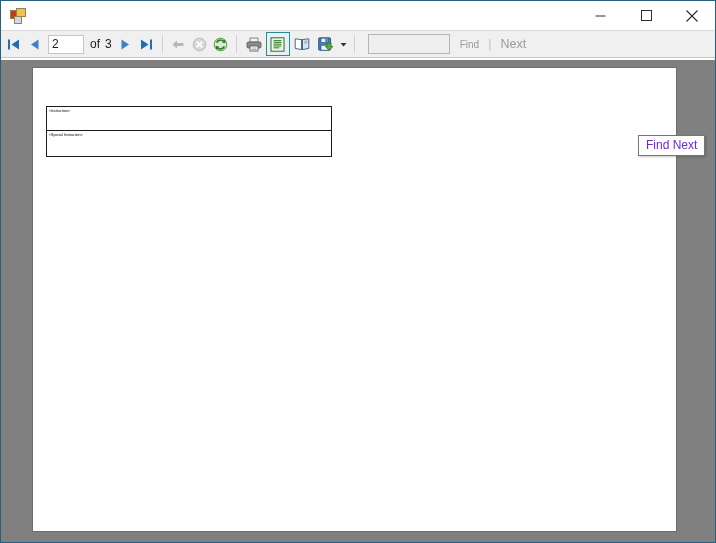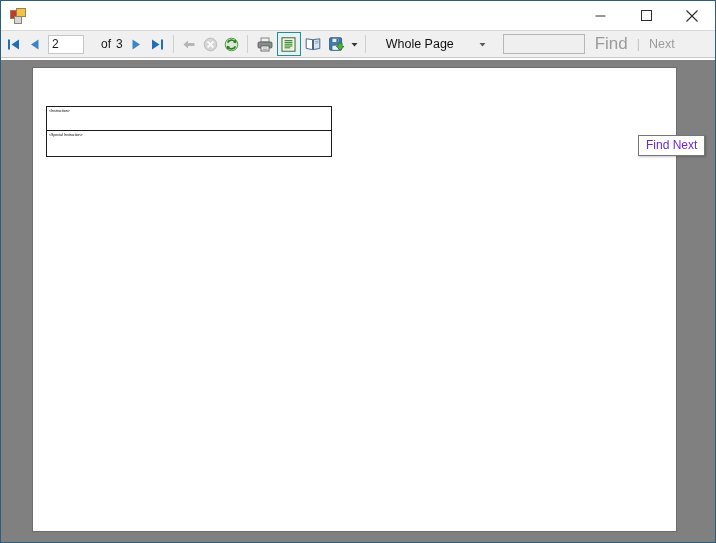--- a/index.html
+++ b/index.html
@@ -123,21 +123,21 @@
     font-family: "Liberation Sans", sans-serif;
     font-size: 12px;
     color: #1a1a1a;
     padding: 0 3px;
     outline: none;
     flex: none;
   }
   .of-label {
     font-size: 12px;
     color: #1a1a1a;
-    margin: 0 5px 0 15px;
+    margin: 0 5px 0 4px;
     white-space: nowrap;
     flex: none;
   }
   .total-pages {
     font-size: 12px;
     color: #1a1a1a;
     margin-right: 3px;
     flex: none;
   }
 
@@ -183,21 +183,21 @@
     border: 1px solid #b6b6b6;
     background: #efefef;
     font-family: "Liberation Sans", sans-serif;
     font-size: 12px;
     color: #8a8a8a;
     padding: 0 3px;
     outline: none;
     flex: none;
   }
   .find-link {
-    font-size: 17px;
+    font-size: 10px;
     color: #9b9b9b;
     margin-left: 10px;
     white-space: nowrap;
     cursor: default;
     flex: none;
   }
   .find-divider {
     font-size: 12.5px;
     color: #c3c3c3;
     margin-left: 9px;
@@ -409,28 +409,20 @@
       </svg>
     </button>
     <button class="tb-btn" style="width:11px">
       <svg width="7" height="5" viewBox="0 0 7 5">
         <path d="M0.5 1 L6.5 1 L3.5 4.4 Z" fill="#333333"></path>
       </svg>
     </button>
 
     <span class="tb-sep"></span>
 
-    <div class="zoom-combo">
-      <span class="zoom-value">Whole Page</span>
-      <span class="caret">
-        <svg width="7" height="5" viewBox="0 0 7 5">
-          <path d="M0.5 1 L6.5 1 L3.5 4.4 Z" fill="#5a5a5a"></path>
-        </svg>
-      </span>
-    </div>
 
     <input class="find-input" type="text" value="" style="">
 
     <span class="find-link">Find</span>
     <span class="find-divider">|</span>
     <span class="next-link">Next</span>
   </div>
 
   <div class="viewer">
 

